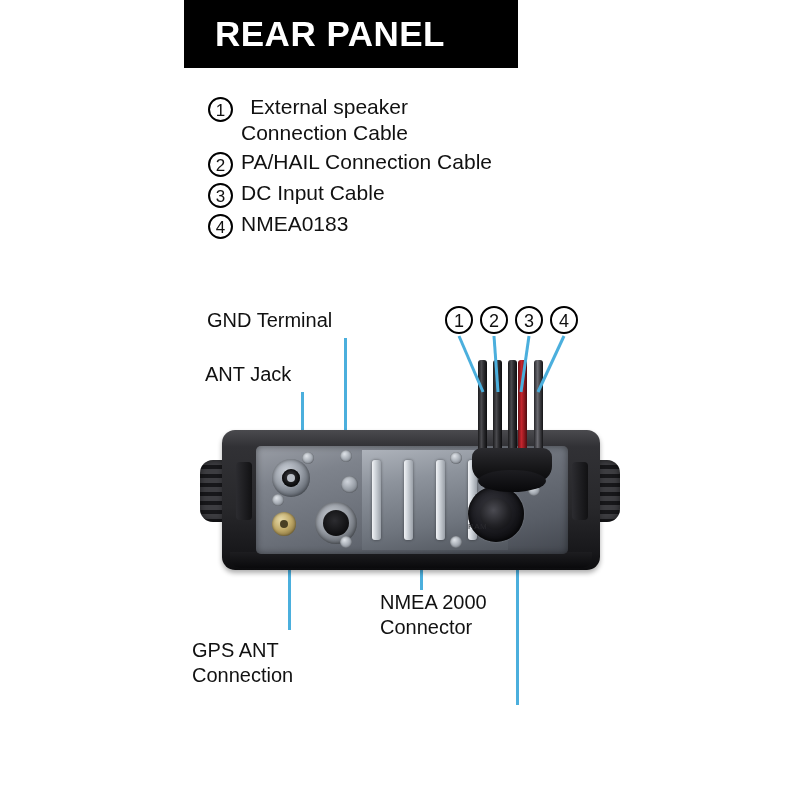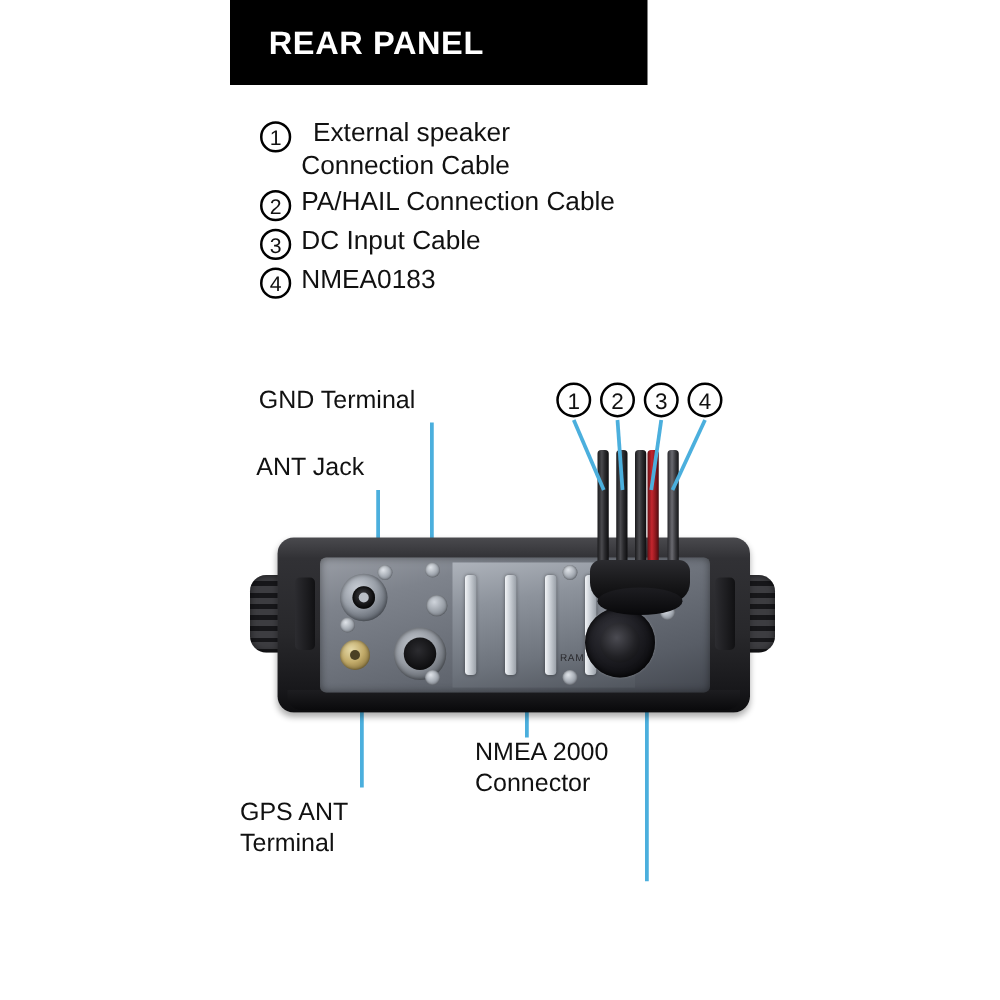--- a/index.html
+++ b/index.html
@@ -23,21 +23,21 @@
     left: 184px;
     top: 0px;
     width: 334px;
     height: 68px;
     background: #000000;
     display: flex;
     align-items: center;
   }
   #title-text {
     color: #ffffff;
-    font-size: 26px;
+    font-size: 35px;
     font-weight: bold;
     letter-spacing: 0.5px;
     padding-left: 31px;
   }
 
   
   #legend {
     position: absolute;
     left: 208px;
     top: 94px;
@@ -291,21 +291,21 @@
   .ram4::after {
     content: "";
     position: absolute;
     left: 12px; top: 12px;
     width: 32px; height: 32px;
     border-radius: 50%;
     background: radial-gradient(circle at 42% 38%, #4b4b52 0%, #222226 55%, #0a0a0c 100%);
   }
   #ram-label {
     position: absolute;
-    left: 192px;
+    left: 212px;
     top: 44px;
     font-size: 8px;
     color: #2a2a2e;
     letter-spacing: 0.5px;
     font-weight: normal;
     margin-top: 32px;
   }
   .plate-screw {
     position: absolute;
     width: 12px;
@@ -432,17 +432,17 @@
   </div>
 
   <div class="leader leader-v" style="left:288px; top:530px; height:100px;"></div>
 
   <div class="leader leader-h" style="left:335px; top:522px; width:88px;"></div>
   <div class="leader leader-v" style="left:420px; top:522px; height:68px;"></div>
 
   <div class="leader leader-v" style="left:516px; top:525px; height:180px;"></div>
 
   <div class="callout" style="left:192px; top:638px;">GPS ANT
-Terminal</div>
+Connection</div>
   <div class="callout" style="left:340px; top:590px;margin-left:40px;">NMEA 2000
 Connector</div>
 
 </div>
 
 </body></html>

